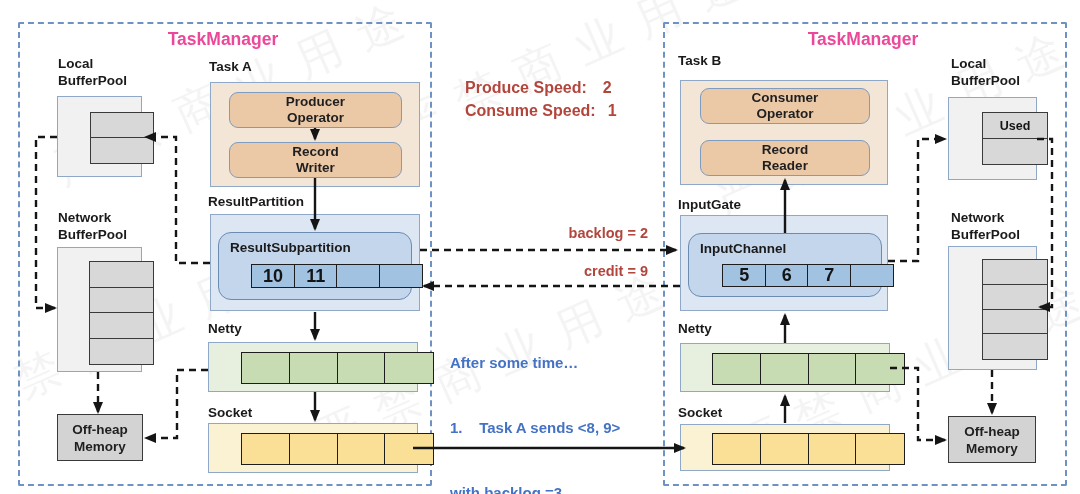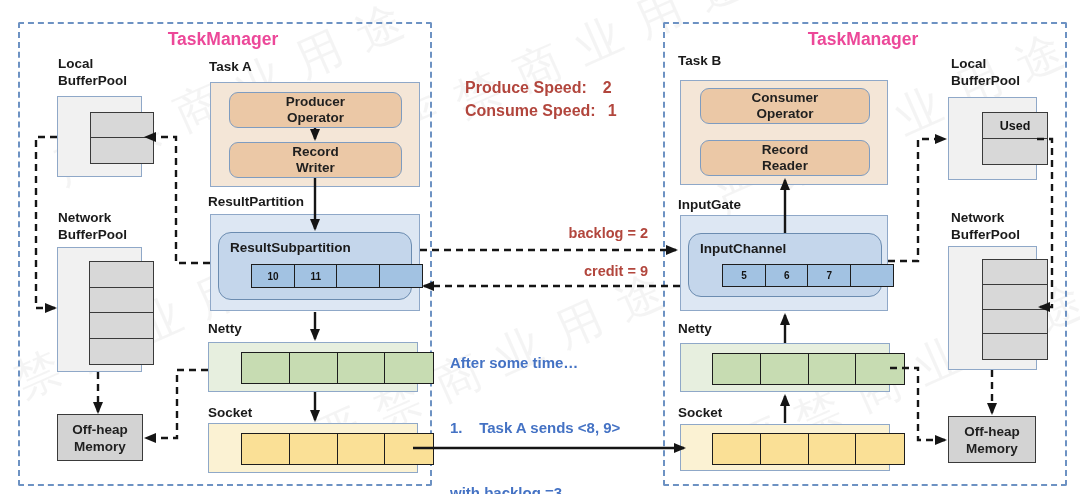--- a/index.html
+++ b/index.html
@@ -23,21 +23,21 @@
   .socket-box{background:#fbf2d3;}
   .pool-box{background:#f1f1f1;}
   .offheap{position:absolute;box-sizing:border-box;background:#d3d3d3;border:1.8px solid #3a3a3a;
            display:flex;flex-direction:column;align-items:center;justify-content:center;
            font-weight:700;font-size:13.5px;line-height:17px;}
   
   .cells{position:absolute;display:flex;padding-left:24px;}
   .cells.h{flex-direction:row;}
   .cells.v{flex-direction:column;}
   .cell{box-sizing:border-box;flex:1;display:flex;align-items:center;justify-content:center;
-        font-weight:700;font-size:10px;color:#141414;}
+        font-weight:700;font-size:18px;color:#141414;}
   .cell.blue{background:#a2c2e2;border:1.7px solid #1d1d1d;}
   .cell.green{background:#c7dcb2;border:1.8px solid #1d1d1d;}
   .cell.yellow{background:#fae096;border:1.8px solid #1d1d1d;}
   .cell.gray{background:#d8d8d8;border:1.7px solid #3a3a3a;font-size:12.5px;}
   .cells.h .cell + .cell{margin-left:-1.7px;}
   .cells.v .cell + .cell{margin-top:-1.7px;}
   
   .red{color:#b2463d;font-weight:700;}
   .speeds{position:absolute;font-size:16px;line-height:22.5px;white-space:nowrap;}
   .speed-val{display:inline-block;margin-left:16px;}

